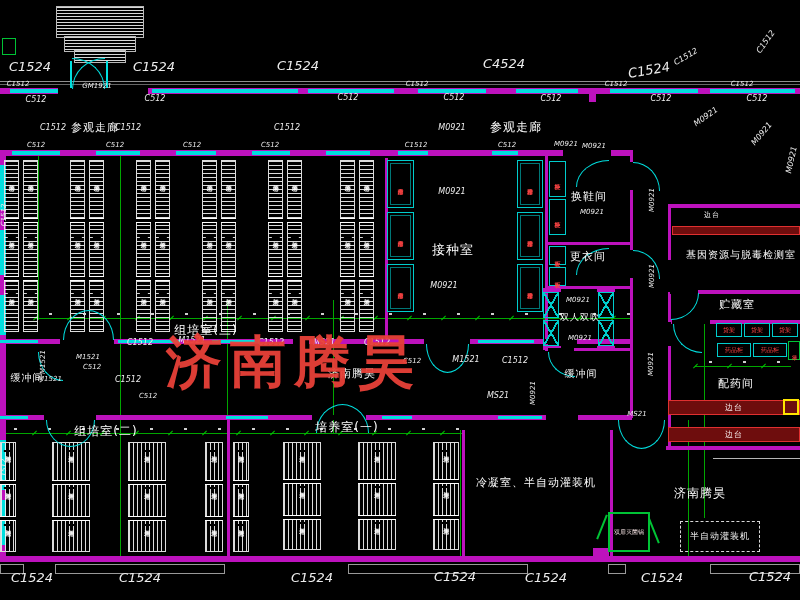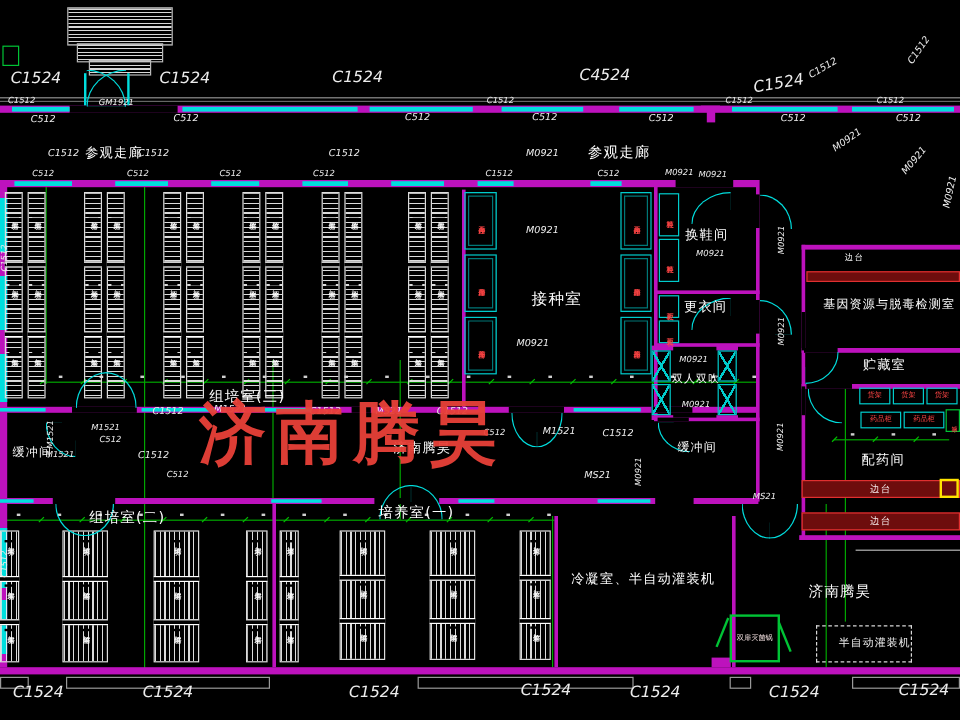--- a/index.html
+++ b/index.html
@@ -33,21 +33,21 @@
   .eq.greenv{border:1px solid #00c335;}
   .eq.greenv span{writing-mode:vertical-rl;color:#ff4545;font-size:5px;}
   .eq.bench{background:#6e0d0d;border:1px solid #e03030;}
   .eq.bench span{color:#f5eaea;font-size:8px;letter-spacing:1px;}
   .eq.xbox{border:1px solid #00cccc;background:
      linear-gradient(to top right,transparent 46%,#00cccc 46% 54%,transparent 54%),
      linear-gradient(to bottom right,transparent 46%,#00cccc 46% 54%,transparent 54%);}
   .eq.yellow{border:2px solid #ffe400;}
   .eq.sterile{border:2px solid #00c335;}
   .eq.sterile span{color:#f0dede;font-size:6px;}
-  .eq.filler{border:1px dashed #d8d8d8;justify-content:flex-end;}
+  .eq.filler{border:1px dashed #d8d8d8;}
   .eq.filler span{color:#f2f2f2;font-size:9px;letter-spacing:1px;}
   .arc{position:absolute;z-index:6;border:0 solid #00dede;}
   .arc.tl{border-top-width:1px;border-left-width:1px;border-top-left-radius:100% 100%;}
   .arc.tr{border-top-width:1px;border-right-width:1px;border-top-right-radius:100% 100%;}
   .arc.bl{border-bottom-width:1px;border-left-width:1px;border-bottom-left-radius:100% 100%;}
   .arc.br{border-bottom-width:1px;border-right-width:1px;border-bottom-right-radius:100% 100%;}
   .lbl{position:absolute;z-index:30;color:#f2f2f2;white-space:nowrap;line-height:1;}
   .lbl.code{font-style:italic;color:#ececec;}
   .lbl.room{color:#fdfdfd;letter-spacing:1px;}
   .tick{position:absolute;width:1px;height:6px;background:#00c000;transform:rotate(45deg);z-index:3;}
@@ -399,21 +399,21 @@
         <span>双扉灭菌锅</span>
       </div>
       <div class="eq filler" style="left: 680px; top: 521px; width: 80px; height: 31px;">
         <span>半自动灌装机</span>
       </div>
     </div>
   <div id="labels">
       <div class="lbl room" style="left: 95px; top: 127px; font-size: 11px; transform: translate(-50%, -50%);">参观走廊</div>
       <div class="lbl room" style="left: 516px; top: 127px; font-size: 12px; transform: translate(-50%, -50%);">参观走廊</div>
       <div class="lbl room" style="left: 206px; top: 330px; font-size: 12px; transform: translate(-50%, -50%);">组培室(三)</div>
-      <div class="lbl room" style="left: 464px; top: 249px; font-size: 13px; transform: translate(-50%, -50%); font-family: Liberation Serif, serif;">接种室</div>
+      <div class="lbl room" style="left: 453px; top: 249px; font-size: 13px; transform: translate(-50%, -50%);">接种室</div>
       <div class="lbl room" style="left: 589px; top: 196px; font-size: 11px; transform: translate(-50%, -50%);">换鞋间</div>
       <div class="lbl room" style="left: 588px; top: 256px; font-size: 11px; transform: translate(-50%, -50%);">更衣间</div>
       <div class="lbl room" style="left: 580px; top: 317px; font-size: 9px; transform: translate(-50%, -50%); text-align: center;">双人双吹</div>
       <div class="lbl room" style="left: 27px; top: 378px; font-size: 10px; transform: translate(-50%, -50%);">缓冲间</div>
       <div class="lbl room" style="left: 581px; top: 374px; font-size: 10px; transform: translate(-50%, -50%);">缓冲间</div>
       <div class="lbl room" style="left: 352px; top: 373px; font-size: 11px; transform: translate(-50%, -50%);">济南腾昊</div>
       <div class="lbl room" style="left: 106px; top: 431px; font-size: 12px; transform: translate(-50%, -50%);">组培室(二)</div>
       <div class="lbl room" style="left: 347px; top: 427px; font-size: 12px; transform: translate(-50%, -50%);">培养室(一)</div>
       <div class="lbl room" style="left: 536px; top: 482px; font-size: 11px; transform: translate(-50%, -50%);">冷凝室、半自动灌装机</div>
       <div class="lbl room" style="left: 700px; top: 493px; font-size: 12px; transform: translate(-50%, -50%);">济南腾昊</div>

